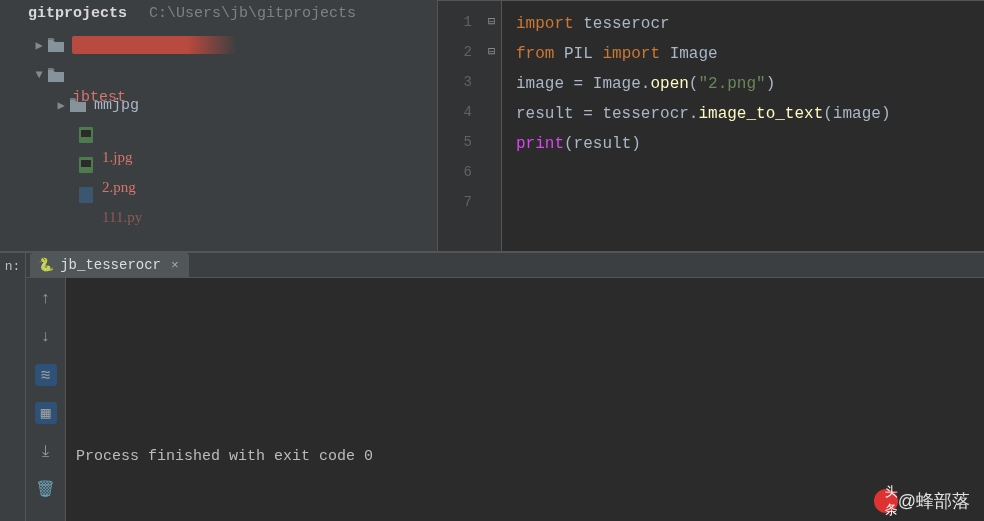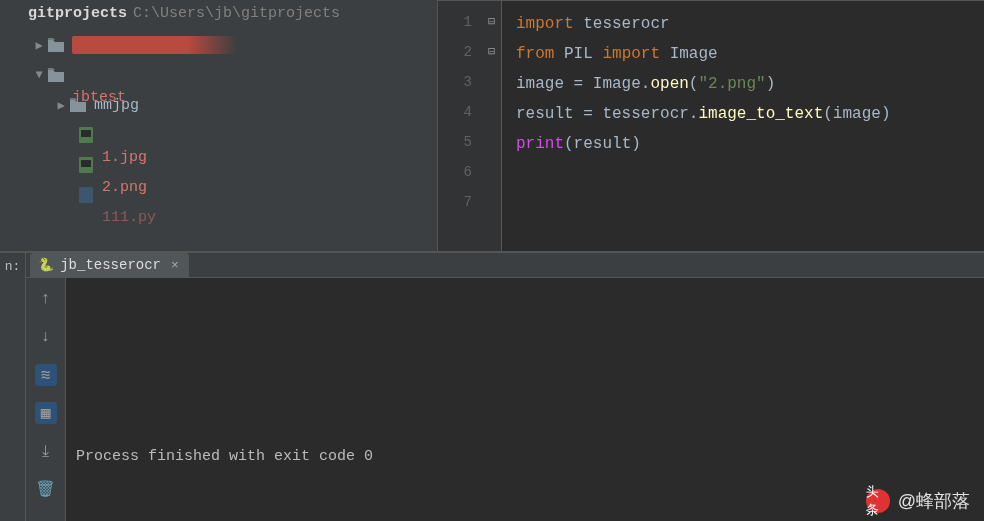--- a/index.html
+++ b/index.html
@@ -20,31 +20,31 @@
     border-right: 1px solid #555;
     display: flex; flex-direction: column;
   }
   .breadcrumb {
     height: 26px;
     background: #3c3f41;
     display: flex; align-items: center;
     padding-left: 28px;
   }
   .breadcrumb .root { color: #d8d8d8; font-weight: bold; }
-  .breadcrumb .path { color: #808080; margin-left: 6px; }
+  .breadcrumb .path { color: #808080; margin-left: 22px; }
   .tree { padding: 4px 0 0 4px; }
   .tree-row {
     display: flex; align-items: center;
     height: 30px;
     padding-left: 6px;
   }
   .chev { width: 14px; display: inline-flex; justify-content: center; color: #888; font-size: 12px; }
   .indent1 { padding-left: 28px; }
   .indent2 { padding-left: 50px; }
-  .indent3 { padding-left: 72px; }
+  .indent3 { padding-left: 72px; font-family: Liberation Serif, serif; }
   .folder-icon, .file-icon { width: 20px; display: inline-flex; justify-content: center; align-items: center; margin-right: 6px; }
   .folder-icon svg { width: 16px; height: 14px; }
   .file-icon svg { width: 14px; height: 16px; }
   .node-label { }
   .orange { color: #d5756c; margin-top: 45px; }
   .redacted {
     width: 165px; height: 18px;
     background: linear-gradient(90deg, #b94a3f, #b94a3f 70%, rgba(185,74,63,0) 100%);
     border-radius: 2px;
     filter: blur(0.3px);
@@ -138,23 +138,24 @@
     padding: 12px 10px;
     font-size: 15px;
     color: #bbbbbb;
     white-space: pre-wrap;
     position: relative;
   }
   .console .spacer { height: 90px; }
   .watermark {
     position: absolute;
     right: 14px; bottom: 8px;
-    display: flex; align-items: center; gap: 8px;
+    display: flex; align-items: center; 
     color: #e0e0e0; font-size: 18px;
     font-family: sans-serif;
+    text-align: right;
   }
   .watermark .logo {
     width: 24px; height: 24px; border-radius: 50%;
     background: #d33; color: #fff; font-size: 13px;
     display: flex; align-items: center; justify-content: center;
     font-family: sans-serif;
   }
 </style>
 </head>
 <body>

